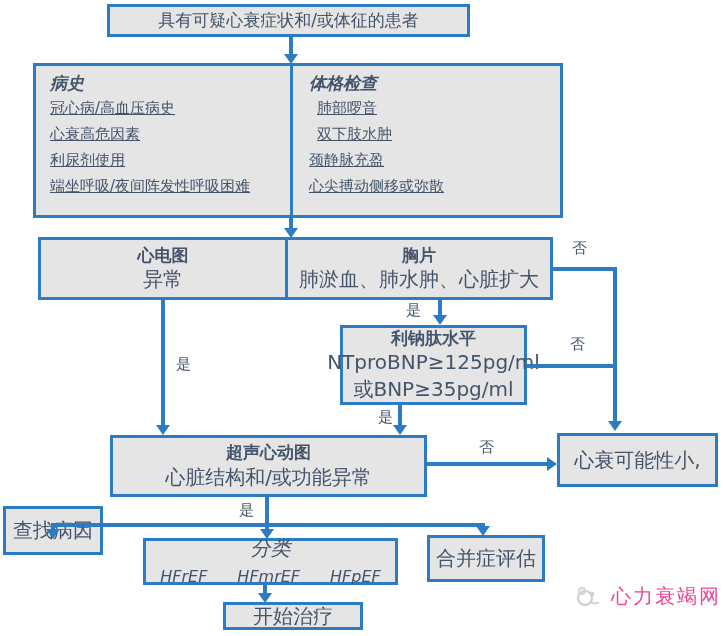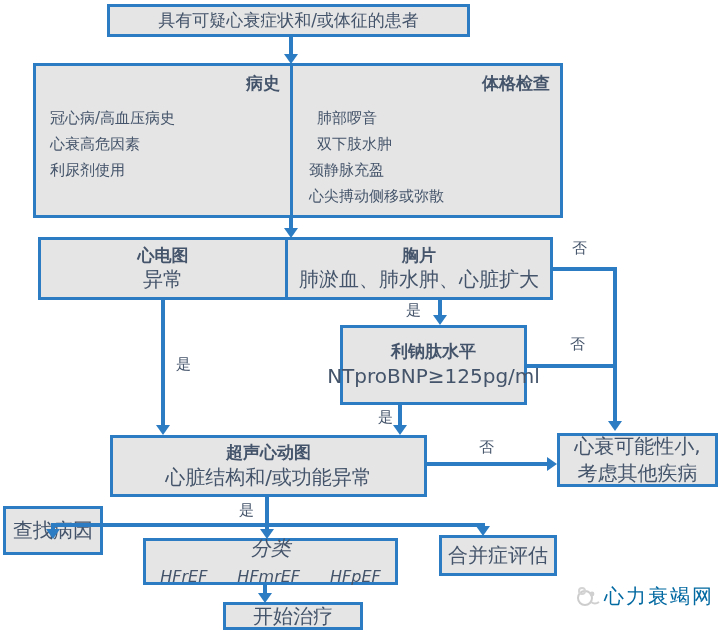--- a/index.html
+++ b/index.html
@@ -8,44 +8,45 @@
     font-family:"DejaVu Sans","Liberation Sans",sans-serif;color:#44546a;
   }
   .box{
     position:absolute;box-sizing:border-box;border:3px solid #2b7cc2;background:#e5e5e5;
     display:flex;flex-direction:column;align-items:center;justify-content:center;
     text-align:center;line-height:1.35;
   }
   .box .title{font-weight:bold;font-size:17px;}
   .box .sub{font-size:20px;}
   .list-box{justify-content:flex-start;align-items:stretch;padding:6px 10px 0 14px;text-align:left;}
-  .list-box .title{text-align:right;margin-bottom:10px;}
-  .list-box .item{font-size:15px;line-height:26px;white-space:nowrap;}
+  .list-box .title{text-align:left;margin-bottom:0;font-style:italic;}
+  .list-box .item{font-size:15px;line-height:26px;white-space:nowrap;text-decoration:underline;}
   .item.indent{padding-left:8px;}
   .line{position:absolute;background:#2b7cc2;}
   .arr-down{position:absolute;width:0;height:0;border-left:7px solid transparent;border-right:7px solid transparent;border-top:10px solid #2b7cc2;}
   .arr-right{position:absolute;width:0;height:0;border-top:7px solid transparent;border-bottom:7px solid transparent;border-left:10px solid #2b7cc2;}
   .lbl{position:absolute;font-size:15px;color:#44546a;background:#ffffff;padding:0 2px;line-height:1;}
   .subtypes{display:flex;gap:30px;font-size:16px;margin-top:4px;}
-  #watermark{position:absolute;left:576px;top:583px;display:flex;align-items:center;gap:2px;color:#0369a1;font-size:20px;letter-spacing:2px;}
+  #watermark{position:absolute;left:576px;top:583px;display:flex;align-items:center;gap:9px;color:#ec4899;font-size:20px;letter-spacing:2px;}
 </style>
 </head>
 <body>
 
 <div id="canvas">
 
   <div class="box" style="left:107px;top:4px;width:363px;height:33px;">
     <div class="sub" style="font-size:17px;">具有可疑心衰症状和/或体征的患者</div>
   </div>
 
   <div class="box list-box" style="left:33px;top:63px;width:260px;height:155px;">
     <div class="title">病史</div>
     <div class="item">冠心病/高血压病史</div>
     <div class="item">心衰高危因素</div>
     <div class="item">利尿剂使用</div>
+    <div class="item">端坐呼吸/夜间阵发性呼吸困难</div>
   </div>
 
   <div class="box list-box" style="left:290px;top:63px;width:273px;height:155px;padding-left:16px;">
     <div class="title">体格检查</div>
     <div class="item indent">肺部啰音</div>
     <div class="item indent">双下肢水肿</div>
     <div class="item">颈静脉充盈</div>
     <div class="item">心尖搏动侧移或弥散</div>
   </div>
 
@@ -55,46 +56,46 @@
   </div>
 
   <div class="box" style="left:285px;top:237px;width:268px;height:63px;">
     <div class="title">胸片</div>
     <div class="sub">肺淤血、肺水肿、心脏扩大</div>
   </div>
 
   <div class="box" style="left:340px;top:325px;width:187px;height:80px;">
     <div class="title">利钠肽水平</div>
     <div class="sub">NTproBNP≥125pg/ml</div>
+    <div class="sub">或BNP≥35pg/ml</div>
   </div>
 
   <div class="box" style="left:110px;top:435px;width:317px;height:62px;">
     <div class="title">超声心动图</div>
     <div class="sub">心脏结构和/或功能异常</div>
   </div>
 
   <div class="box" style="left:557px;top:433px;width:161px;height:54px;">
     <div class="sub">心衰可能性小,</div>
-    <div class="sub">考虑其他疾病</div>
   </div>
 
   <div class="box" style="left:3px;top:506px;width:100px;height:49px;">
     <div class="sub">查找病因</div>
   </div>
 
   <div class="box" style="left:143px;top:538px;width:255px;height:47px;font-style:italic;">
     <div class="sub">分类</div>
     <div class="subtypes">
       <span>HFrEF</span>
       <span>HFmrEF</span>
       <span>HFpEF</span>
     </div>
   </div>
 
-  <div class="box" style="left:439px;top:535px;width:118px;height:41px;">
+  <div class="box" style="left:427px;top:535px;width:118px;height:47px;">
     <div class="sub">合并症评估</div>
   </div>
 
   <div class="box" style="left:223px;top:602px;width:140px;height:28px;">
     <div class="sub">开始治疗</div>
   </div>
 
   <div class="line" style="left:289px;top:37px;width:4px;height:19px;"></div>
   <div class="arr-down" style="left:284px;top:54px;"></div>
 

